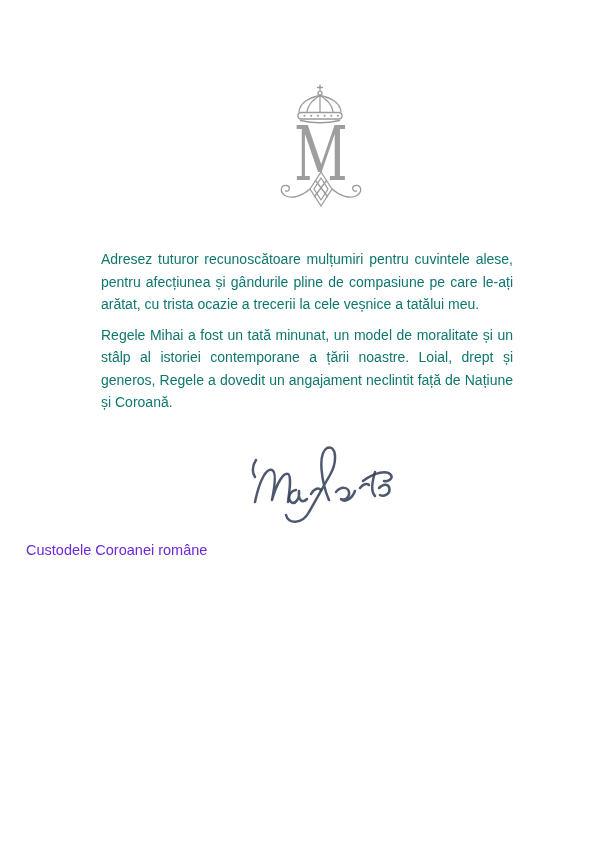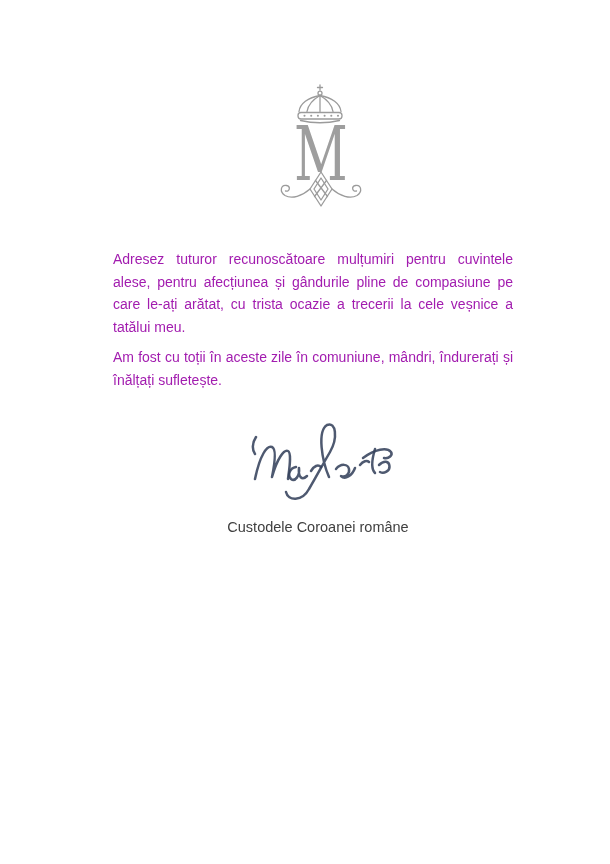--- a/index.html
+++ b/index.html
@@ -35,24 +35,24 @@
   .mono-fill { fill: #9b9b9b; stroke: none; }
   .mono-letter {
     font-family: "DejaVu Serif", serif;
     fill: #9e9e9e;
   }
   
   .body-text {
     margin: 32px 97px 0 97px;
   }
   .body-text p {
-    margin: 0 0 8px 16px;
+    margin: 0 0 8px 4px;
     font-size: 14px;
     line-height: 22.5px;
-    color: #a21caf;
+    color: #0f766e;
     text-align: justify;
   }
   .body-text p:last-child { margin-bottom: 0; }
   
   .signature-block {
     margin-top: 30px;
     margin-left: 26px;
     text-align: center;
   }
   .signature-block svg {
@@ -64,24 +64,23 @@
     fill: none;
     stroke-width: 2.5;
     stroke-linecap: round;
     stroke-linejoin: round;
     opacity: 0.88;
   }
   
   .closing {
     margin-top: 2px;
     margin-left: 26px;
-    text-align: center;
     font-size: 14.5px;
     line-height: 17px;
-    color: #404040;
+    color: #6d28d9;
   }
 </style>
 </head>
 <body>
 
 <div class="page">
 
   <div class="monogram">
     <svg width="110" height="128" viewBox="0 0 110 128">
       <g>
@@ -109,21 +108,21 @@
         <path class="mono-stroke" d="M55 94 L62 105 L55 116 L48 105 Z"></path>
         <path class="mono-stroke" d="M49.5 96.5 L61.5 112.5 M60.5 96.5 L48.5 112.5"></path>
         <path class="mono-stroke" d="M44 105 C36 112 26 115.5 19 111.5 C13 107.5 15 100.5 20.5 101.5 C24.8 102.3 24 108 19.5 107"></path>
         <path class="mono-stroke" d="M66 105 C74 112 84 115.5 91 111.5 C97 107.5 95 100.5 89.5 101.5 C85.2 102.3 86 108 90.5 107"></path>
       </g>
     </svg>
   </div>
 
   <div class="body-text">
     <p>Adresez tuturor recunoscătoare mulțumiri pentru cuvintele alese, pentru afecțiunea și gândurile pline de compasiune pe care le-ați arătat, cu trista ocazie a trecerii la cele veșnice a tatălui meu.</p>
-    <p>Am fost cu toții în aceste zile în comuniune, mândri, îndurerați și înălțați sufletește.</p>
+    <p>Regele Mihai a fost un tată minunat, un model de moralitate și un stâlp al istoriei contemporane a țării noastre. Loial, drept și generos, Regele a dovedit un angajament neclintit față de Națiune și Coroană.</p>
   </div>
 
   <div class="signature-block">
     <svg width="150" height="92" viewBox="0 0 150 92" role="img" aria-label="Margareta">
       <path class="sig-stroke" d="M13 16 C9 22 9 29 12 33"></path>
       <path class="sig-stroke" d="M12 58 C17 34 24 24 29 26 C34 28 31 46 29 56 C34 38 41 28 45 30 C49 32 46 50 45 58"></path>
       <path class="sig-stroke" d="M53 46 C47 47 44 54 48 58 C52 61 57 55 56 47 C55 56 59 60 64 55"></path>
       <path class="sig-stroke" d="M68 50 C71 45 75 43 78 46"></path>
       <path class="sig-stroke" d="M86 56 C79 40 74 10 84 4 C93 0 95 17 87 31 C80 43 72 58 66 68 C59 81 45 80 43 71"></path>
       <path class="sig-stroke" d="M93 48 C98 42 105 43 106 48 C107 53 102 57 98 55 C102 59 109 55 112 47"></path>

